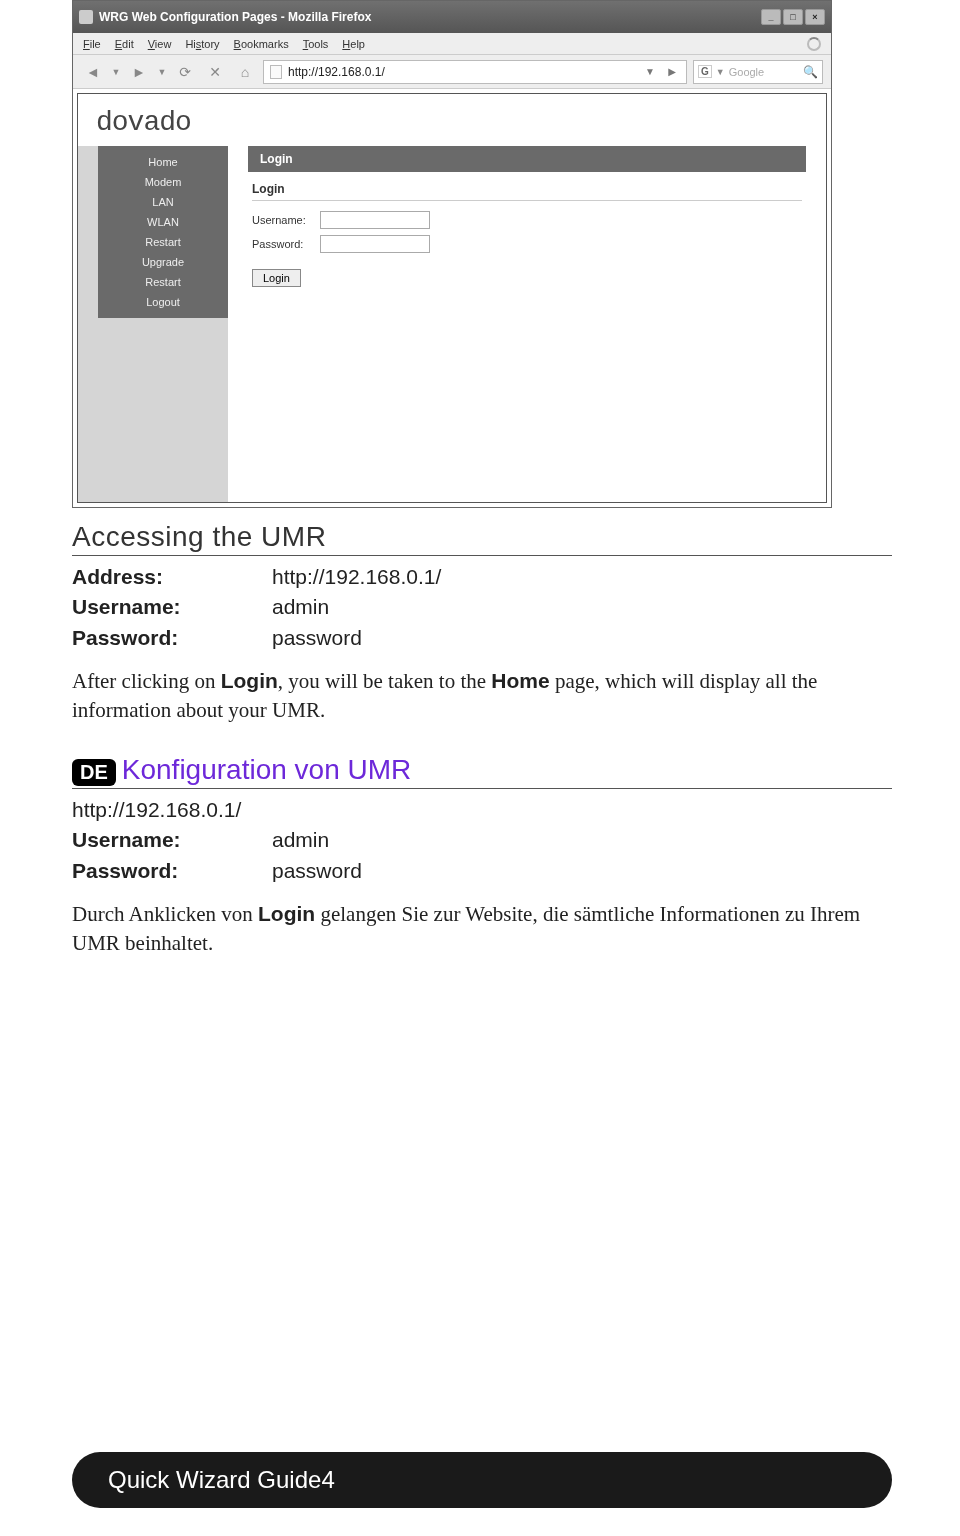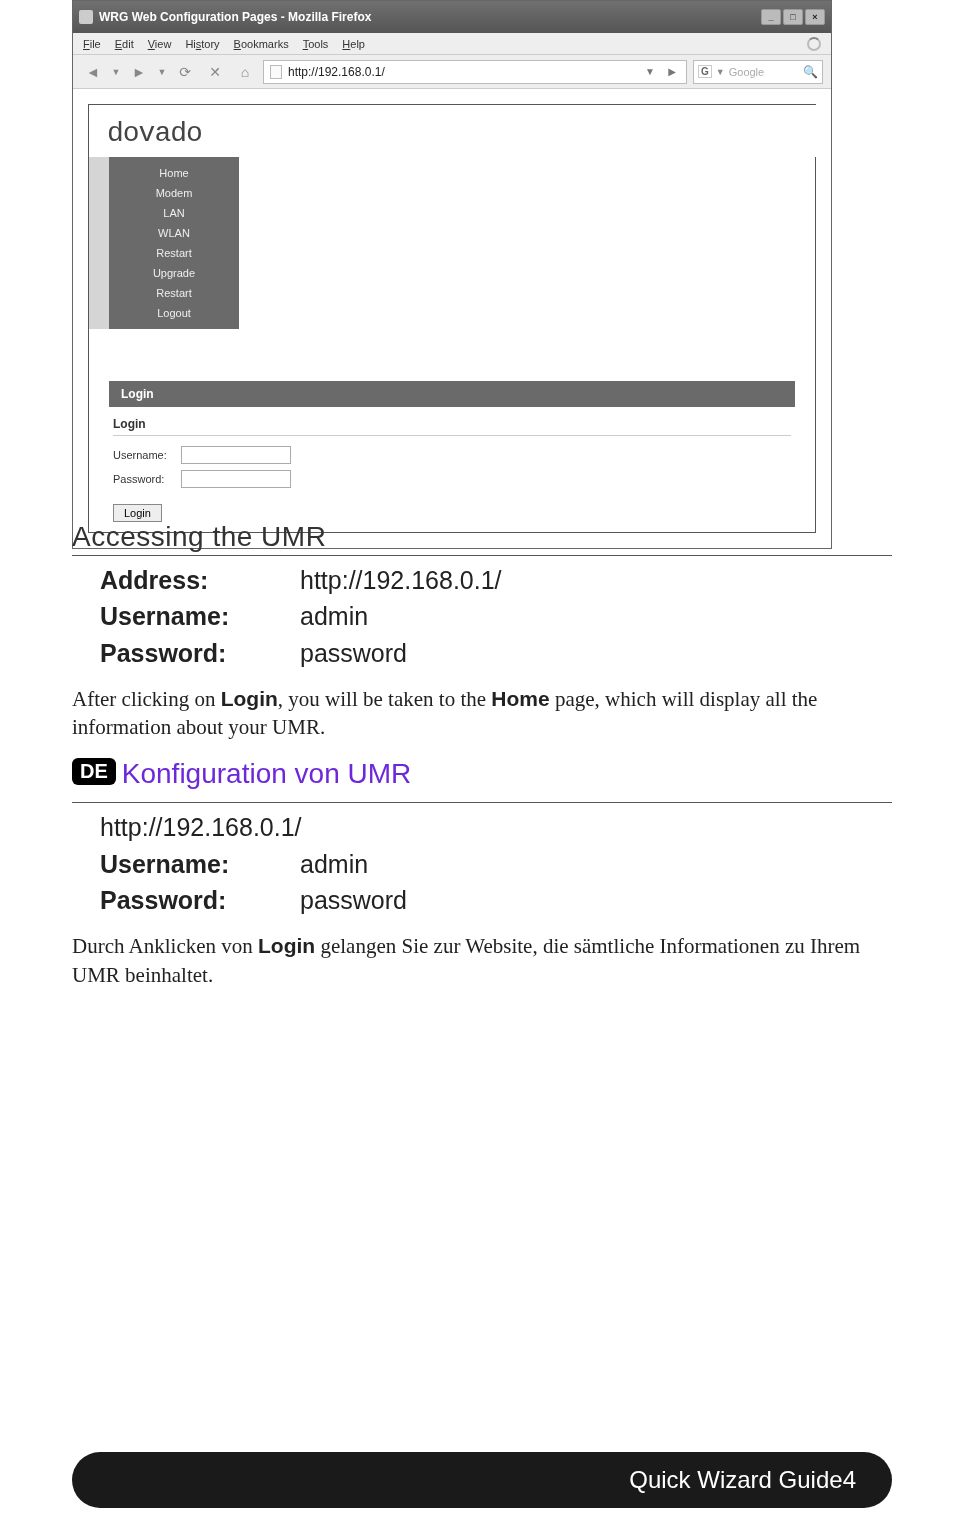--- a/index.html
+++ b/index.html
@@ -97,22 +97,21 @@
     font-weight: bold; color: #666; border: 1px solid #ccc; padding: 0 2px; font-size: 10px;
   }
   .tb-search .searchtext { color: #aaa; flex: 1; }
   .tb-search .mag { font-size: 12px; color: #aaa; }
   
   .router-page {
     display: flex;
     min-height: 410px;
     background: #fff;
     border: 1px solid #555;
-    margin: 15px;
-    flex-direction: column;
+    margin: 4px;
   }
   .router-left {
     width: 150px;
     background: #d5d5d5;
   }
   .logo-row {
     height: 52px;
     display: flex;
     align-items: flex-end;
     padding: 0 0 8px 18px;
@@ -178,64 +177,63 @@
     font-size: 28px;
     letter-spacing: 0.5px;
     border-bottom: 1px solid #555;
     padding-bottom: 2px;
     margin-bottom: 6px;
     color: #333;
   }
   .doc p { font-size: 21px; line-height: 1.35; margin-bottom: 14px; }
   .cred-row {
     display: flex;
-    font-size: 25px;
+    font-size: 21px;
     line-height: 1.45;
-    margin-left: 28px;
   }
   .cred-row .lab { width: 200px; font-family: Arial, sans-serif; font-weight: bold; }
   .cred-row .val { font-family: Arial, sans-serif; }
   .de-badge {
     display: inline-block;
     background: #000;
     color: #fff;
     font-family: Arial, sans-serif;
     font-weight: bold;
     font-size: 20px;
     padding: 2px 8px;
     border-radius: 6px;
     vertical-align: 2px;
     margin-right: 6px;
   }
   .heading-row {
     display: flex;
-    align-items: flex-start;
+    align-items: flex-end;
     border-bottom: 1px solid #555;
-    padding-bottom: 12px;
-    margin-top: 17px;
+    padding-bottom: 2px;
+    margin-top: 30px;
     margin-bottom: 6px;
   }
   .heading-row .htxt {
     font-family: Arial, Helvetica, sans-serif;
     font-weight: 400;
     font-size: 28px;
     color: #6d28d9;
   }
   
   .footer-pill {
     position: absolute;
     left: 72px;
     bottom: 28px;
     width: 820px;
     background: #1a1a1a;
     border-radius: 30px;
     padding: 14px 36px;
     display: flex;
     align-items: center;
-    justify-content: flex-end;
+    justify-content: flex-start;
     color: #fff;
     font-family: Arial, sans-serif;
     font-size: 24px;
   }
 </style>
 </head>
 <body>
 
 <div class="ff-window">
   <div class="ff-titlebar">

